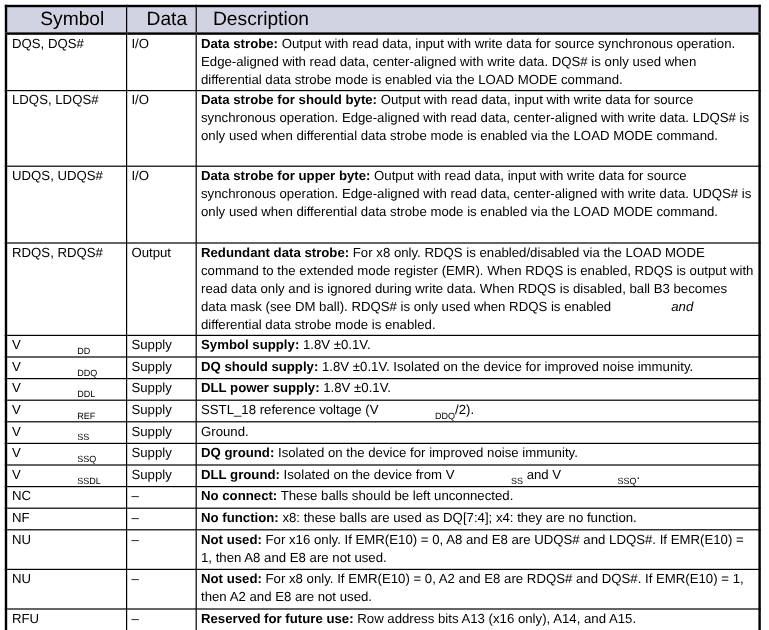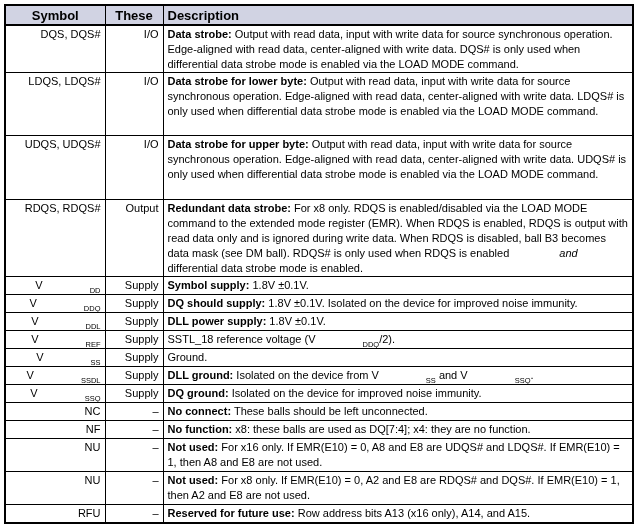--- a/index.html
+++ b/index.html
@@ -18,39 +18,39 @@
     border-collapse: collapse;
     table-layout: fixed;
     width: 630px;
     margin: 4px 0 0 4px;
     border: 2px solid var(--border-color, #000);
   }
   .sig-table th {
     background: var(--header-bg, #d1d3e3);
     border: 1px solid var(--border-color, #000);
     border-bottom: 2px solid var(--border-color, #000);
-    font-size: 13px;
-    font-weight: bold;
-    padding: 2px 4px 1px 4px;
+    font-size: 16px;
+    font-weight: normal;
+    padding: 2px 4px 1px 14px;
     height: 18px;
     box-sizing: border-box;
     vertical-align: middle;
   }
   .sig-table th.col-symbol, .sig-table th.col-type { text-align: center; }
   .sig-table th.col-desc { text-align: left; margin-left: 28px; }
   .sig-table td {
     border: 1px solid var(--border-color, #000);
     vertical-align: top;
     font-size: 11px;
     line-height: 14.8px;
     padding: 1px 4px 1px 4px;
     box-sizing: border-box;
     word-wrap: break-word;
   }
-  .sig-table td.cell-symbol, .sig-table td.cell-type { text-align: right; }
+  .sig-table td.cell-symbol, .sig-table td.cell-type { text-align: left; }
   .sig-table td.cell-desc { text-align: left; }
   .sig-table sub {
     font-size: 7.5px;
     line-height: 0;
     letter-spacing: 0;
     padding-left: 47px;
   }
   .sig-table b { font-weight: bold; }
   .sig-table i { font-style: italic; margin-left: 47px; }
   
@@ -68,35 +68,35 @@
 
 <table class="sig-table">
   <colgroup>
     <col style="width:100px">
     <col style="width:58px">
     <col>
   </colgroup>
   <thead>
     <tr>
       <th class="col-symbol">Symbol</th>
-      <th class="col-type">These</th>
+      <th class="col-type">Data</th>
       <th class="col-desc">Description</th>
     </tr>
   </thead>
   <tbody id="table-body">
   <tr>
     <td class="cell-symbol">DQS, DQS#</td>
     <td class="cell-type">I/O</td>
     <td class="cell-desc"><b>Data strobe:</b> Output with read data, input with write data for source synchronous operation. Edge-aligned with read data, center-aligned with write data. DQS# is only used when differential data strobe mode is enabled via the LOAD MODE command.</td>
   </tr>
 
   <tr>
     <td class="cell-symbol">LDQS, LDQS#</td>
     <td class="cell-type">I/O</td>
-    <td class="cell-desc"><b>Data strobe for lower byte:</b> Output with read data, input with write data for source synchronous operation. Edge-aligned with read data, center-aligned with write data. LDQS# is only used when differential data strobe mode is enabled via the LOAD MODE command.</td>
+    <td class="cell-desc"><b>Data strobe for should byte:</b> Output with read data, input with write data for source synchronous operation. Edge-aligned with read data, center-aligned with write data. LDQS# is only used when differential data strobe mode is enabled via the LOAD MODE command.</td>
   </tr>
 
   <tr>
     <td class="cell-symbol">UDQS, UDQS#</td>
     <td class="cell-type">I/O</td>
     <td class="cell-desc"><b>Data strobe for upper byte:</b> Output with read data, input with write data for source synchronous operation. Edge-aligned with read data, center-aligned with write data. UDQS# is only used when differential data strobe mode is enabled via the LOAD MODE command.</td>
   </tr>
 
   <tr>
     <td class="cell-symbol">RDQS, RDQS#</td>
@@ -128,29 +128,29 @@
     <td class="cell-desc">SSTL_18 reference voltage (V<sub>DDQ</sub>/2).</td>
   </tr>
 
   <tr>
     <td class="cell-symbol">V<sub>SS</sub></td>
     <td class="cell-type">Supply</td>
     <td class="cell-desc">Ground.</td>
   </tr>
 
   <tr>
+    <td class="cell-symbol">V<sub>SSQ</sub></td>
+    <td class="cell-type">Supply</td>
+    <td class="cell-desc"><b>DQ ground:</b> Isolated on the device for improved noise immunity.</td>
+  </tr>
+
+  <tr>
     <td class="cell-symbol">V<sub>SSDL</sub></td>
     <td class="cell-type">Supply</td>
     <td class="cell-desc"><b>DLL ground:</b> Isolated on the device from V<sub>SS</sub> and V<sub>SSQ</sub>.</td>
-  </tr>
-
-  <tr>
-    <td class="cell-symbol">V<sub>SSQ</sub></td>
-    <td class="cell-type">Supply</td>
-    <td class="cell-desc"><b>DQ ground:</b> Isolated on the device for improved noise immunity.</td>
   </tr>
 
   <tr>
     <td class="cell-symbol">NC</td>
     <td class="cell-type">–</td>
     <td class="cell-desc"><b>No connect:</b> These balls should be left unconnected.</td>
   </tr>
 
   <tr>
     <td class="cell-symbol">NF</td>

